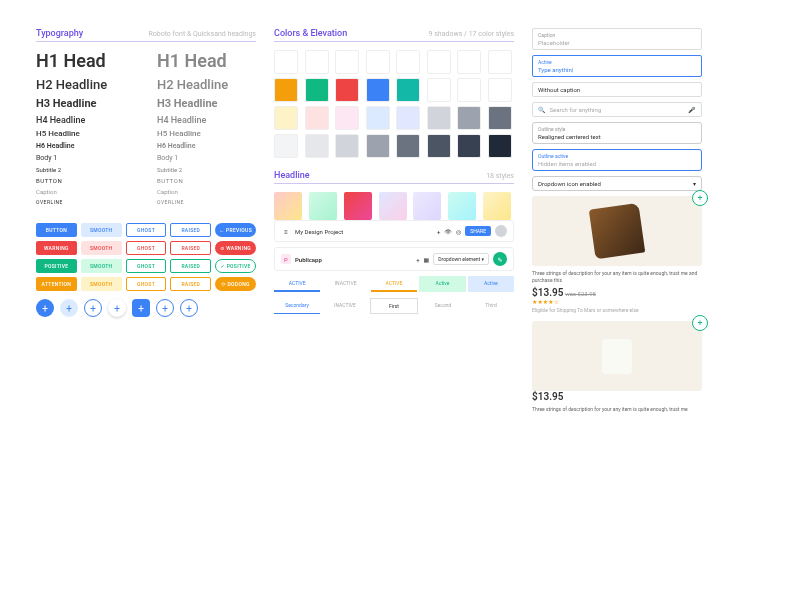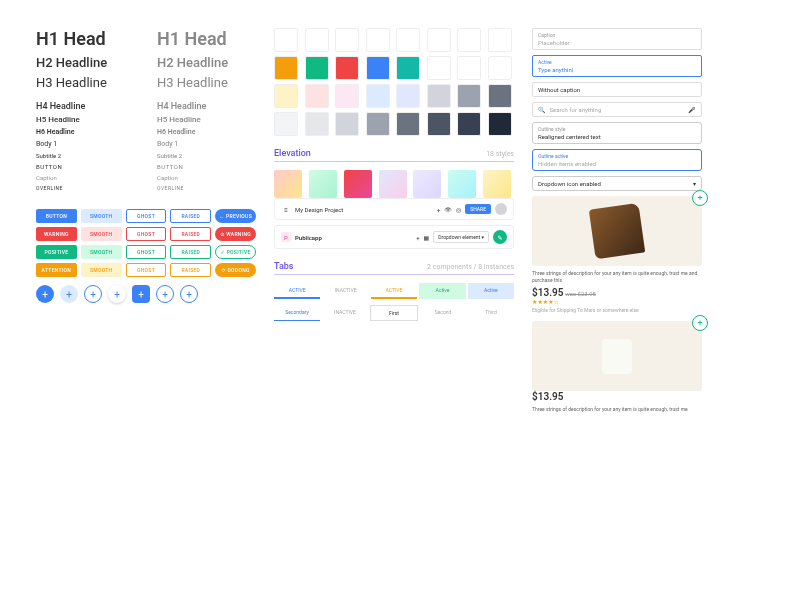--- a/index.html
+++ b/index.html
@@ -9,21 +9,21 @@
 .col2{width:240px}
 .col3{width:170px}
 .sec-head{display:flex;justify-content:space-between;align-items:baseline;border-bottom:1px solid #d0c4f0;padding-bottom:3px;margin-bottom:8px}
 .sec-title{color:#6b4de6;font-size:9px;font-weight:500}
 .sec-sub{color:#bbb;font-size:7px}
 .typo-cols{display:flex;gap:22px}
 .typo-col{flex:1}
 .typo-col.light{color:#888}
 .h1{font-size:18px;font-weight:600;margin-bottom:6px}
 .h2{font-size:13px;font-weight:500;margin-bottom:5px}
-.h3{font-size:13px;font-weight:400;margin-bottom:11px}
+.h3{font-size:11px;font-weight:700;margin-bottom:5px}
 .h4{font-size:9px;font-weight:500;margin-bottom:4px}
 .h5{font-size:8px;font-weight:500;margin-bottom:4px}
 .h6{font-size:7px;font-weight:600;margin-bottom:4px}
 .body1{font-size:7px;margin-bottom:4px}
 .sub2{font-size:6px;margin-bottom:4px}
 .btn-t{font-size:6px;letter-spacing:0.5px;margin-bottom:4px}
 .cap{font-size:6px;color:#999;margin-bottom:4px}
 .over{font-size:5px;letter-spacing:0.5px;margin-bottom:4px}
 .btnsec{margin-top:14px}
 .btn-grid{display:grid;grid-template-columns:repeat(5,1fr);gap:4px}
@@ -88,20 +88,24 @@
 .price-old{font-size:6px;color:#999;text-decoration:line-through}
 .stars{color:#f59e0b;font-size:6px}
 .ship{font-size:5px;color:#aaa;margin-top:2px}
 .mt{margin-top:12px}
 </style>
 </head>
 <body>
 
 <div class="page">
   <div class="col1">
+    <div class="sec-head">
+      <span class="sec-title">Typography</span>
+      <span class="sec-sub">Roboto font &amp; Quicksand headings</span>
+    </div>
     <div class="typo-cols">
       <div class="typo-col">
         <div class="h1">H1 Head</div>
         <div class="h2">H2 Headline</div>
         <div class="h3">H3 Headline</div>
         <div class="h4">H4 Headline</div>
         <div class="h5">H5 Headline</div>
         <div class="h6">H6 Headline</div>
         <div class="body1">Body 1</div>
         <div class="sub2">Subtitle 2</div>
@@ -153,20 +157,24 @@
         <div class="fab fab-o">+</div>
         <div class="fab fab-w">+</div>
         <div class="fab fab-sq">+</div>
         <div class="fab fab-o">+</div>
         <div class="fab fab-o">+</div>
       </div>
     </div>
   </div>
 
   <div class="col2">
+    <div class="sec-head">
+      <span class="sec-title">Colors &amp; Elevation</span>
+      <span class="sec-sub">9 shadows / 17 color styles</span>
+    </div>
     <div class="sw-grid" id="swatches">
         <div class="sw" style="background: rgb(255, 255, 255);"></div>
         <div class="sw" style="background: rgb(255, 255, 255);"></div>
         <div class="sw" style="background: rgb(255, 255, 255);"></div>
         <div class="sw" style="background: rgb(255, 255, 255);"></div>
         <div class="sw" style="background: rgb(255, 255, 255);"></div>
         <div class="sw" style="background: rgb(255, 255, 255);"></div>
         <div class="sw" style="background: rgb(255, 255, 255);"></div>
         <div class="sw" style="background: rgb(255, 255, 255);"></div>
         <div class="sw" style="background: rgb(245, 158, 11);"></div>
@@ -189,21 +197,21 @@
         <div class="sw" style="background: rgb(229, 231, 235);"></div>
         <div class="sw" style="background: rgb(209, 213, 219);"></div>
         <div class="sw" style="background: rgb(156, 163, 175);"></div>
         <div class="sw" style="background: rgb(107, 114, 128);"></div>
         <div class="sw" style="background: rgb(75, 85, 99);"></div>
         <div class="sw" style="background: rgb(55, 65, 81);"></div>
         <div class="sw" style="background: rgb(31, 41, 55);"></div>
       </div>
 
     <div class="sec-head mt">
-      <span class="sec-title">Elevation</span>
+      <span class="sec-title">Headline</span>
       <span class="sec-sub">18 styles</span>
     </div>
     <div class="grad-grid" id="grads">
         <div class="gr" style="background: linear-gradient(135deg, rgb(254, 202, 202), rgb(253, 230, 138));"></div>
         <div class="gr" style="background: linear-gradient(135deg, rgb(209, 250, 229), rgb(167, 243, 208));"></div>
         <div class="gr" style="background: linear-gradient(135deg, rgb(239, 68, 68), rgb(236, 72, 153));"></div>
         <div class="gr" style="background: linear-gradient(135deg, rgb(224, 231, 255), rgb(251, 207, 232));"></div>
         <div class="gr" style="background: linear-gradient(135deg, rgb(237, 233, 254), rgb(221, 214, 254));"></div>
         <div class="gr" style="background: linear-gradient(135deg, rgb(204, 251, 241), rgb(165, 243, 252));"></div>
         <div class="gr" style="background: linear-gradient(135deg, rgb(254, 243, 199), rgb(253, 230, 138));"></div>
@@ -220,24 +228,20 @@
     </div>
     <div class="appbar">
       <span class="ab-icon" style="background:#fce7f3;color:#ec4899">P</span>
       <span style="flex:1;font-weight:600">Publicapp</span>
       <span>+</span>
       <span>▦</span>
       <span class="dd"><span>Dropdown element</span> ▾</span>
       <span class="ab-fab">✎</span>
     </div>
 
-    <div class="sec-head mt">
-      <span class="sec-title">Tabs</span>
-      <span class="sec-sub">2 components / 8 instances</span>
-    </div>
     <div class="tabs-row">
       <div class="tab act-b">ACTIVE</div>
       <div class="tab inact">INACTIVE</div>
       <div class="tab act-o">ACTIVE</div>
       <div class="tab act-g">Active</div>
       <div class="tab act-bl">Active</div>
     </div>
     <div class="tabs-row">
       <div class="tab sec">Secondary</div>
       <div class="tab inact">INACTIVE</div>

